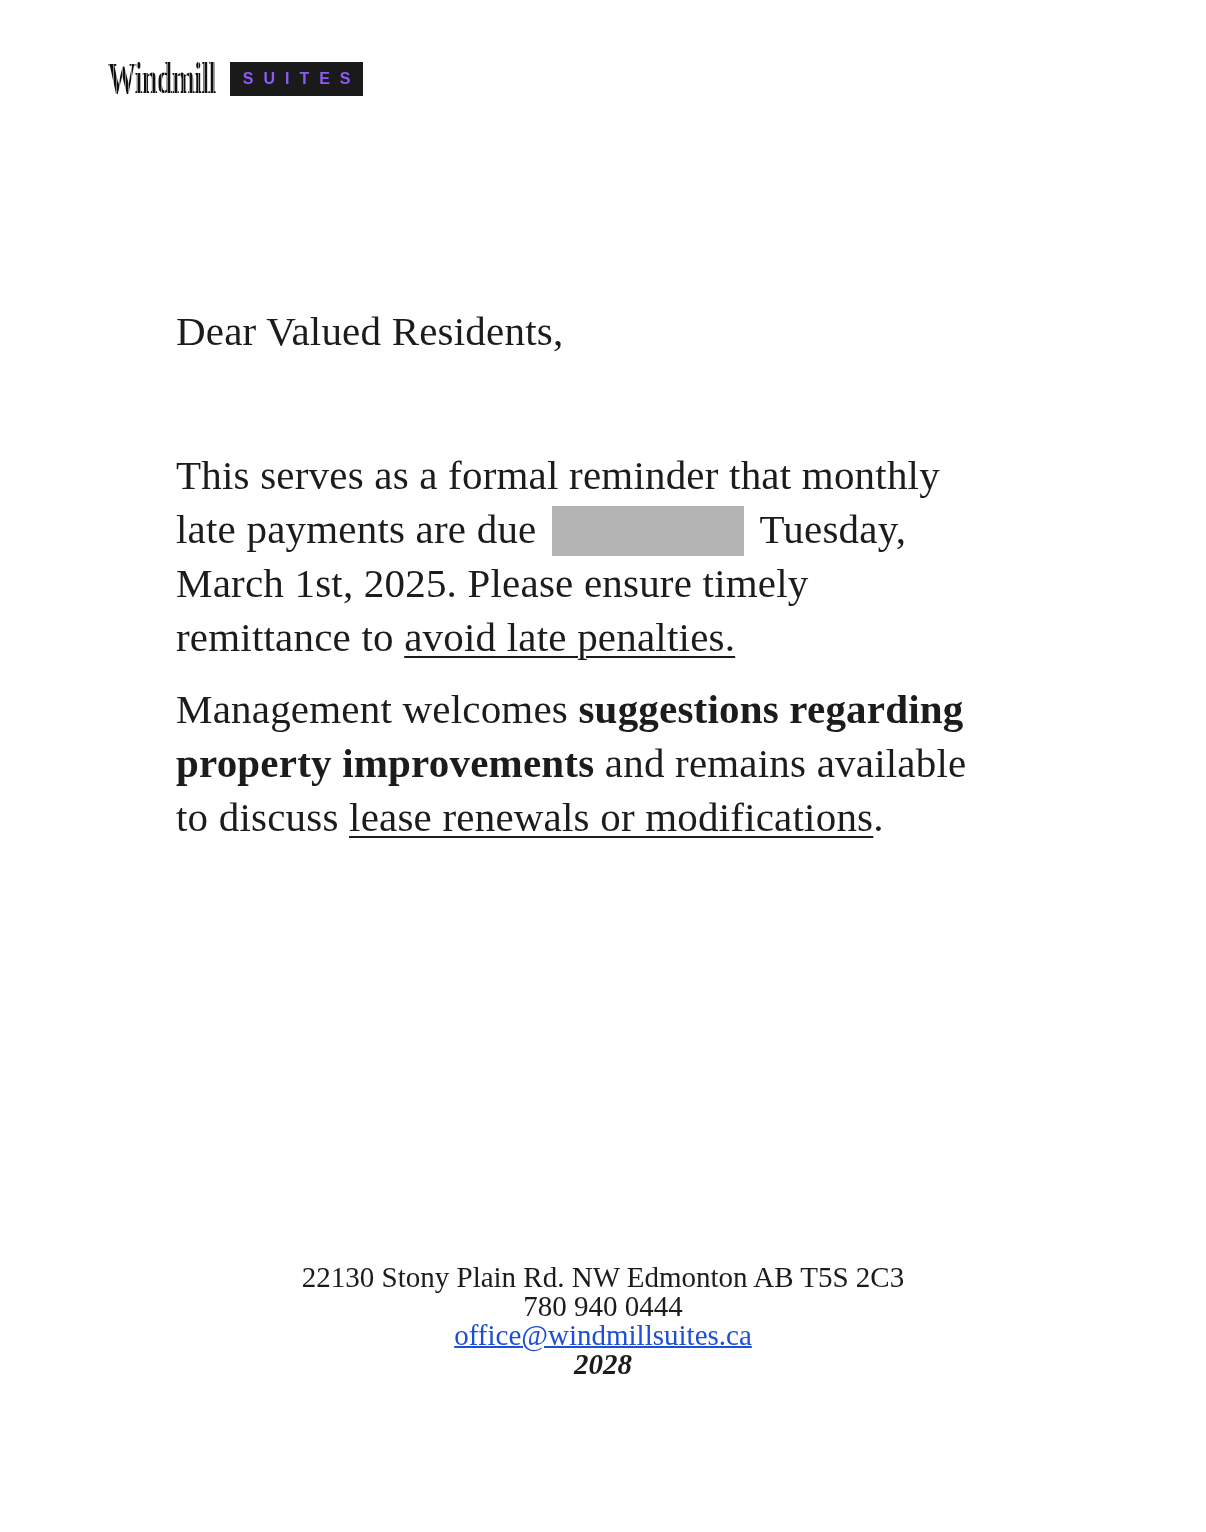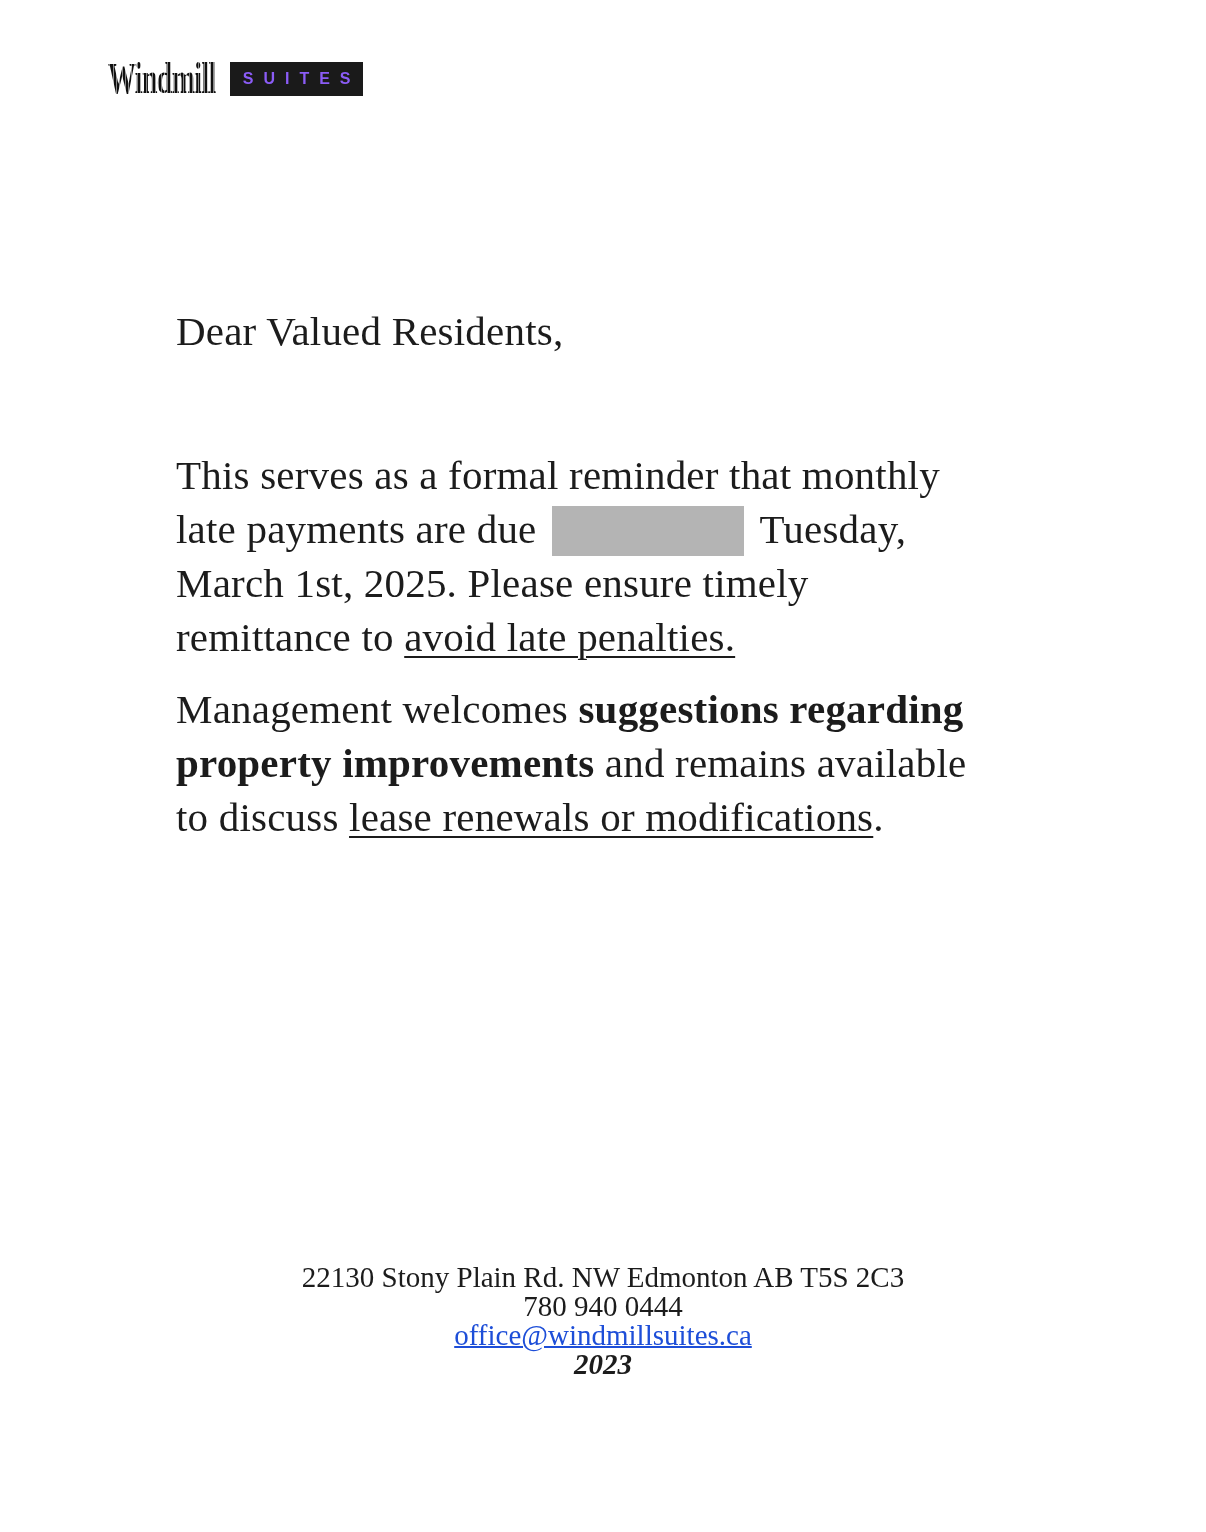--- a/index.html
+++ b/index.html
@@ -131,16 +131,16 @@
     <div><span>Management welcomes </span><span class="bold">suggestions regarding</span></div>
     <div><span class="bold">property improvements</span><span> and remains available</span></div>
     <div><span>to discuss </span><span class="underlined">lease renewals or modifications</span><span>.</span></div>
   </div>
 
 
   <footer class="footer">
     <div>22130 Stony Plain Rd. NW Edmonton AB T5S 2C3</div>
     <div>780 940 0444</div>
     <div><a class="email-link" href="#">office@windmillsuites.ca</a></div>
-    <div class="year">2023</div>
+    <div class="year">2028</div>
   </footer>
 
 </div>
 
 </body></html>

